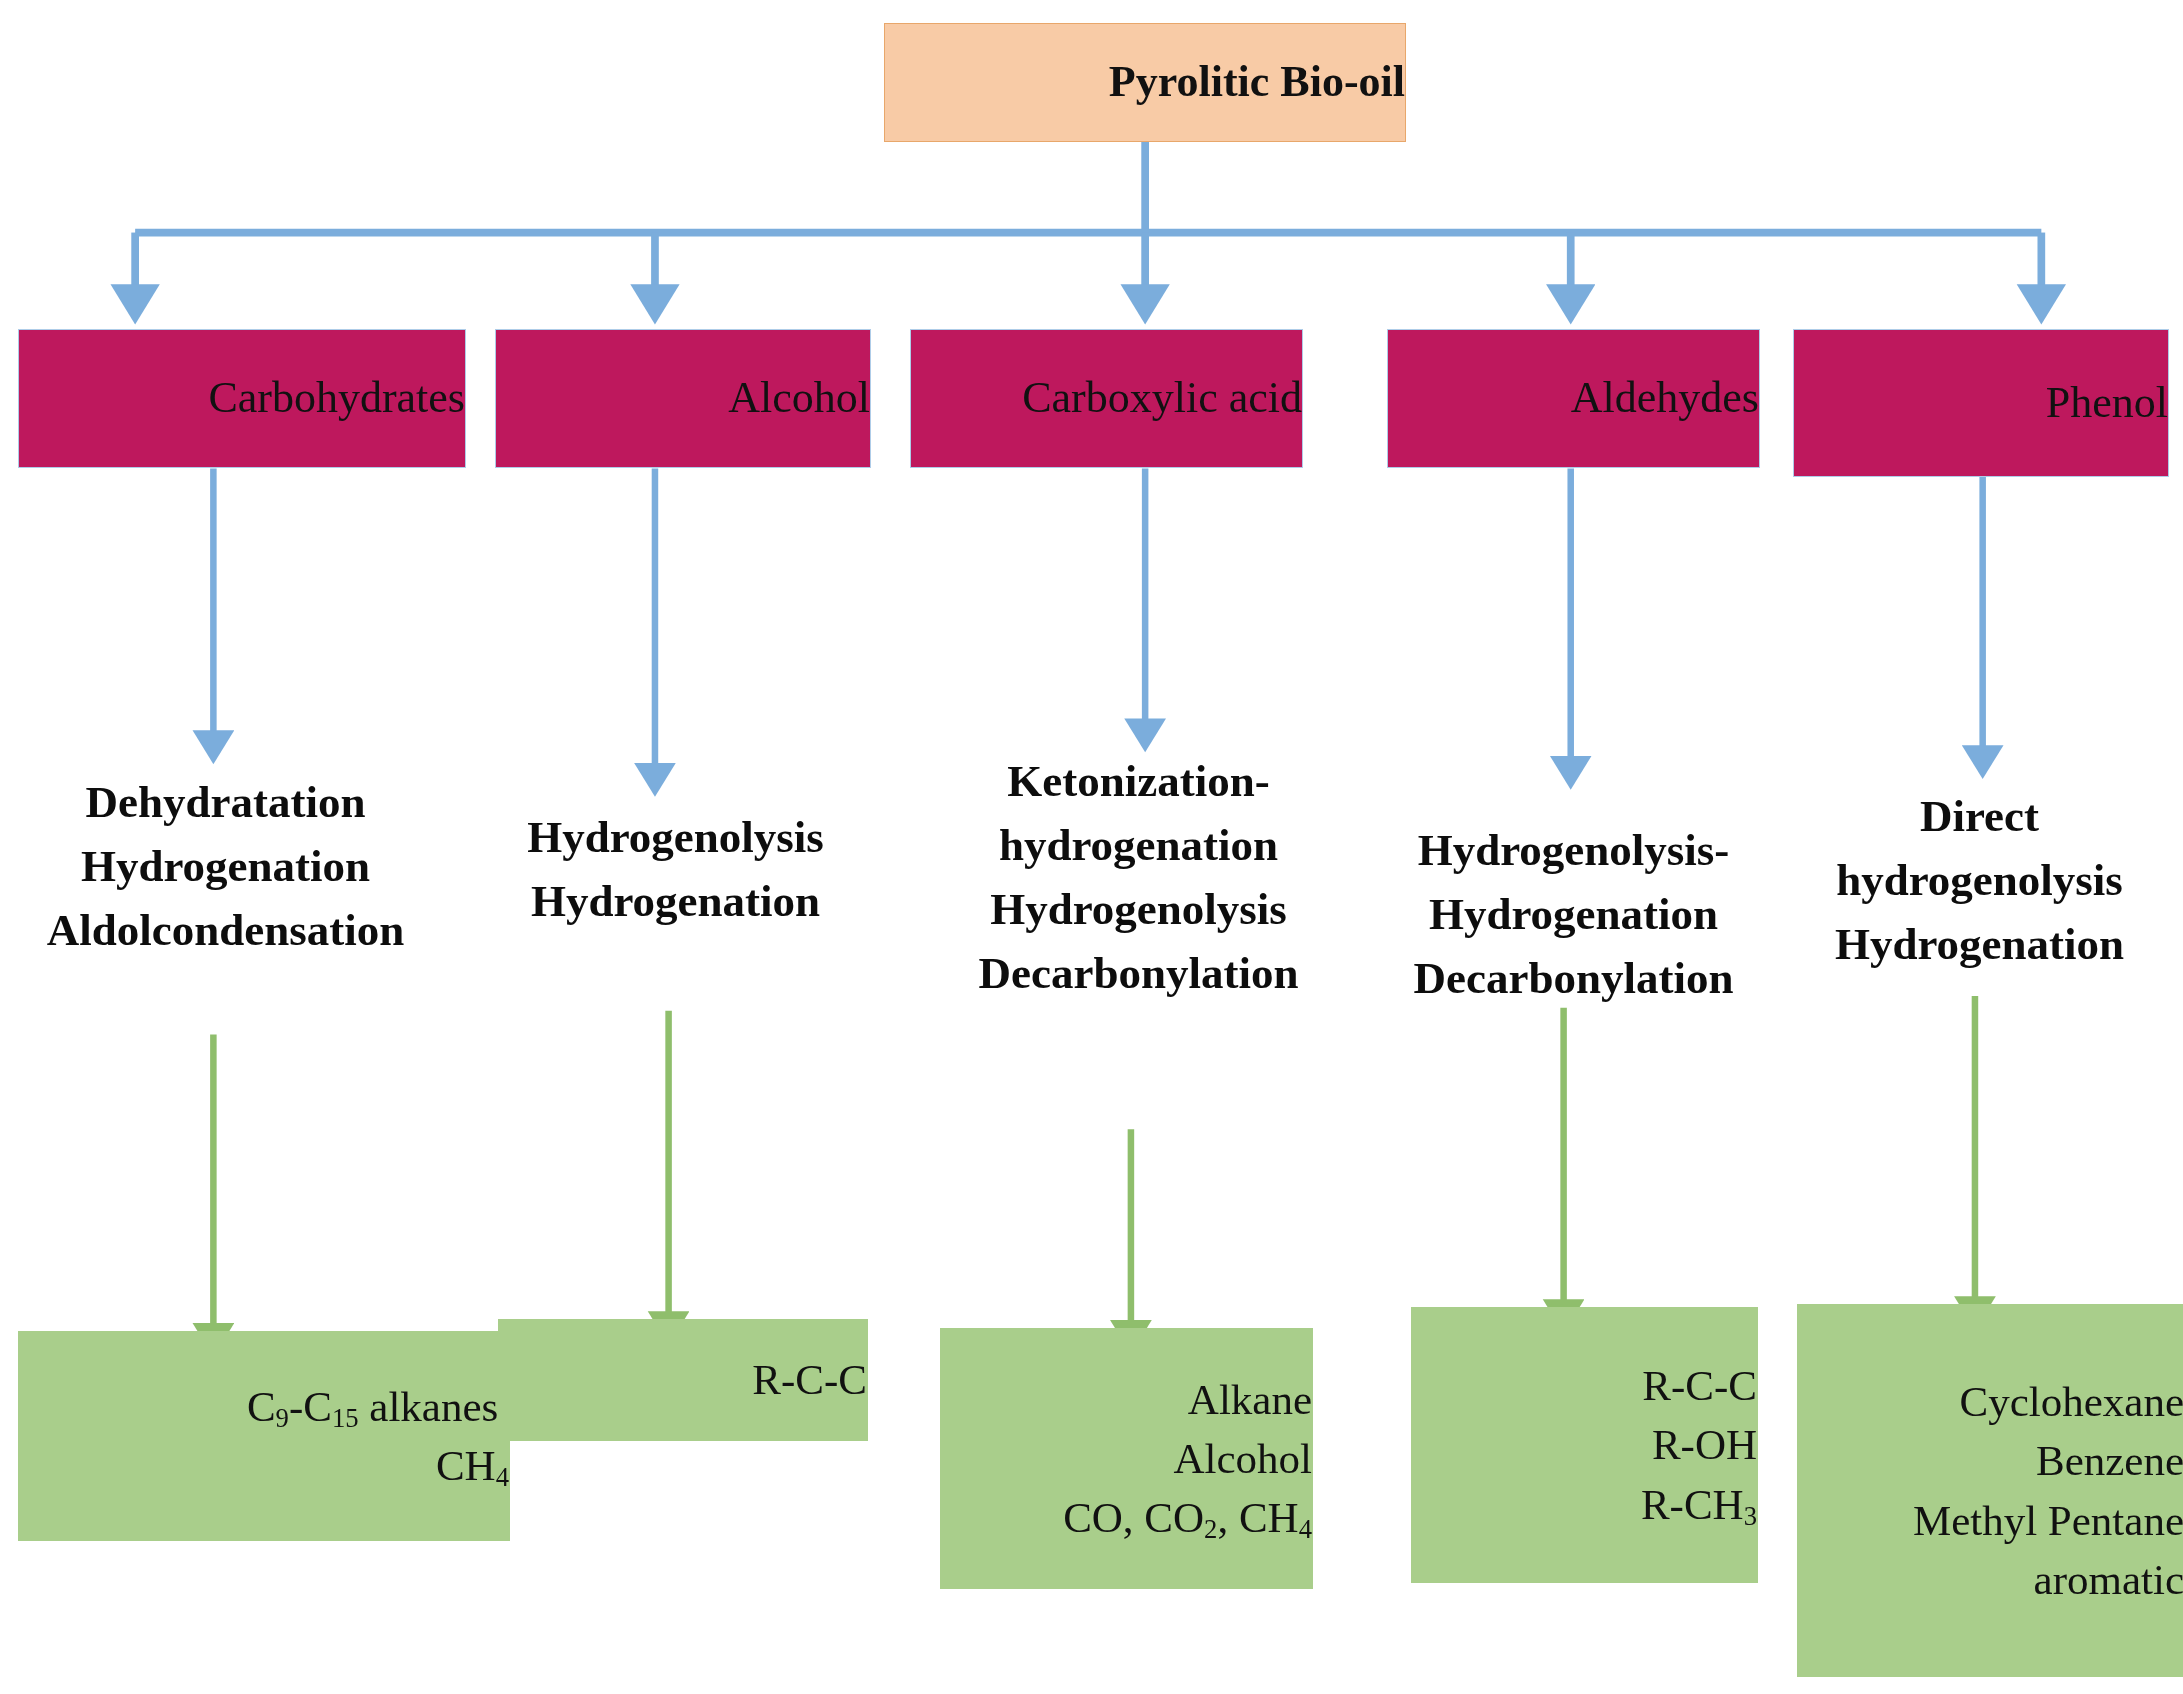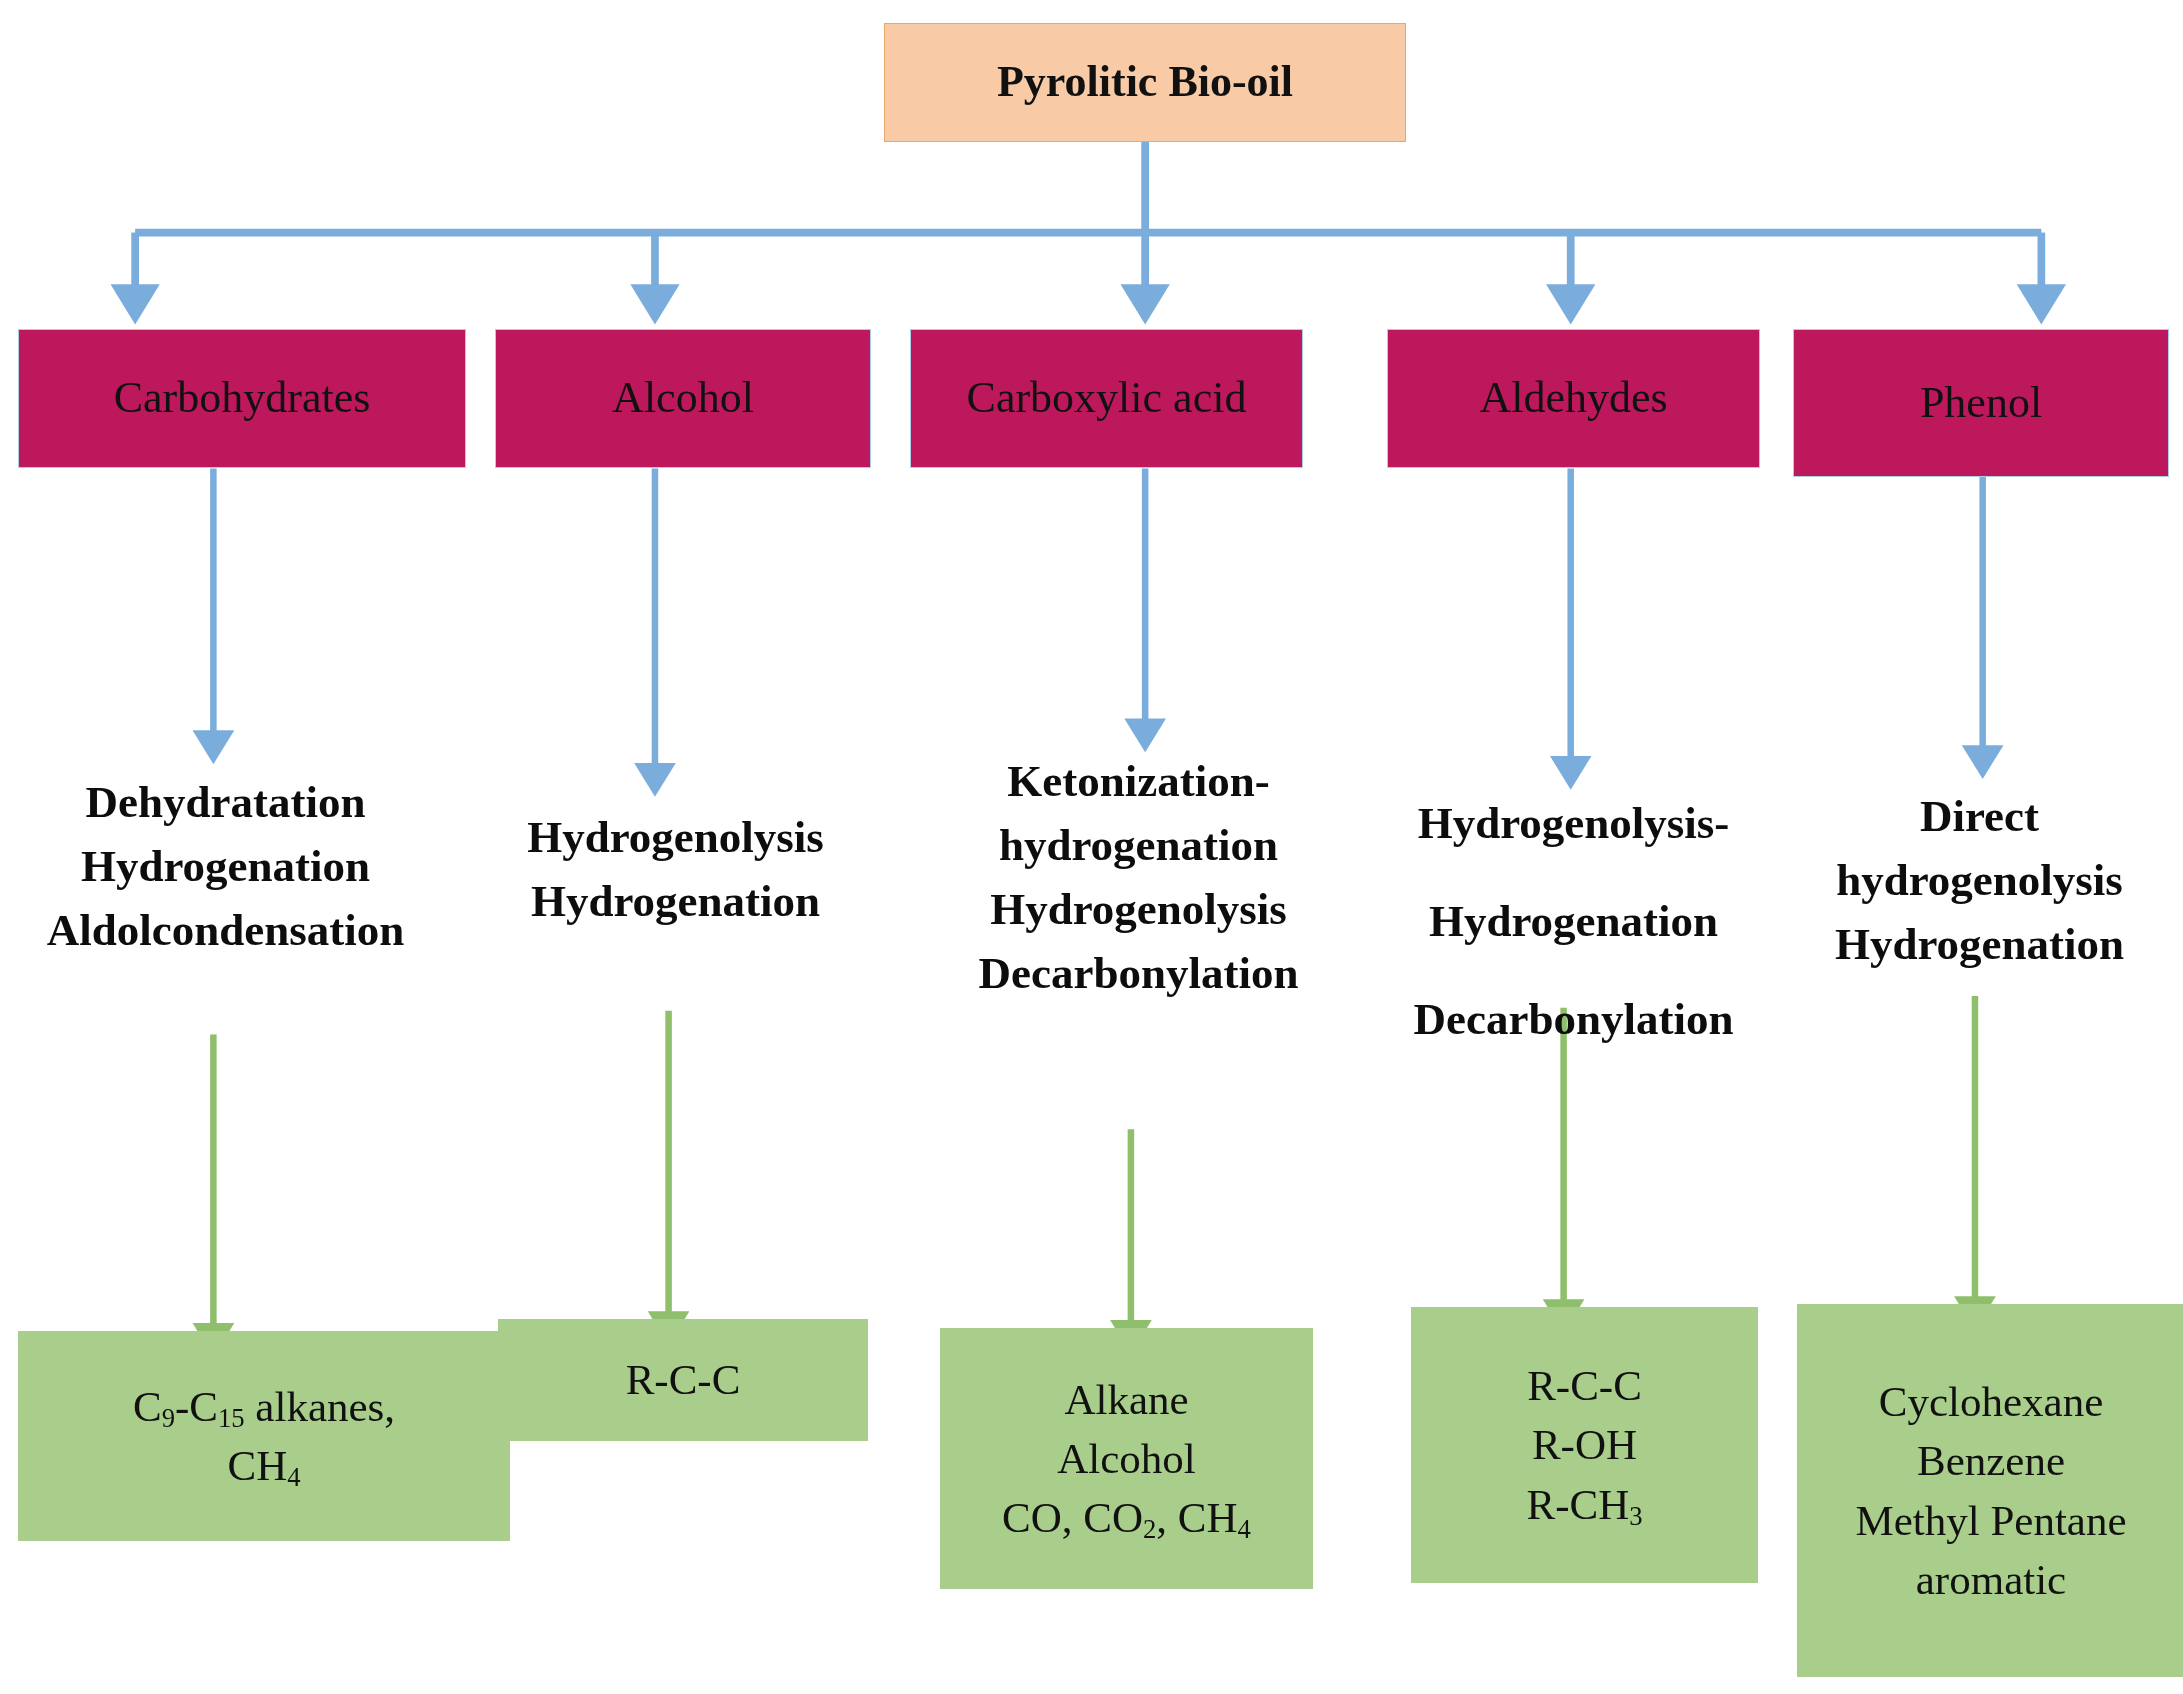--- a/index.html
+++ b/index.html
@@ -20,21 +20,21 @@
     top: 0; left: 0;
     width: 2183px;
     height: 1695px;
     pointer-events: none;
   }
   .node {
     position: absolute;
     box-sizing: border-box;
     display: flex;
     flex-direction: column;
-    align-items: center;
+    align-items: flex-end;
     justify-content: center;
     text-align: center;
     color: #111111;
     line-height: 1.38;
   }
   .node-root {
     background: #F8CBA6;
     border: 1.8px solid #E8A76B;
     font-weight: bold;
     font-size: 44px;
@@ -148,21 +148,21 @@
     <span class="line">Hydrogenation</span>
   </div>
 
   <div class="proc" style="left:931px; top:750px; width:415px;">
     <span class="line">Ketonization-</span>
     <span class="line">hydrogenation</span>
     <span class="line">Hydrogenolysis</span>
     <span class="line">Decarbonylation</span>
   </div>
 
-  <div class="proc" style="left:1366px; top:792px; width:415px;gap:34px;">
+  <div class="proc" style="left:1366px; top:819px; width:415px;">
     <span class="line">Hydrogenolysis-</span>
     <span class="line">Hydrogenation</span>
     <span class="line">Decarbonylation</span>
   </div>
 
   <div class="proc" style="left:1784px; top:785px; width:391px;">
     <span class="line">Direct</span>
     <span class="line">hydrogenolysis</span>
     <span class="line">Hydrogenation</span>
   </div>

